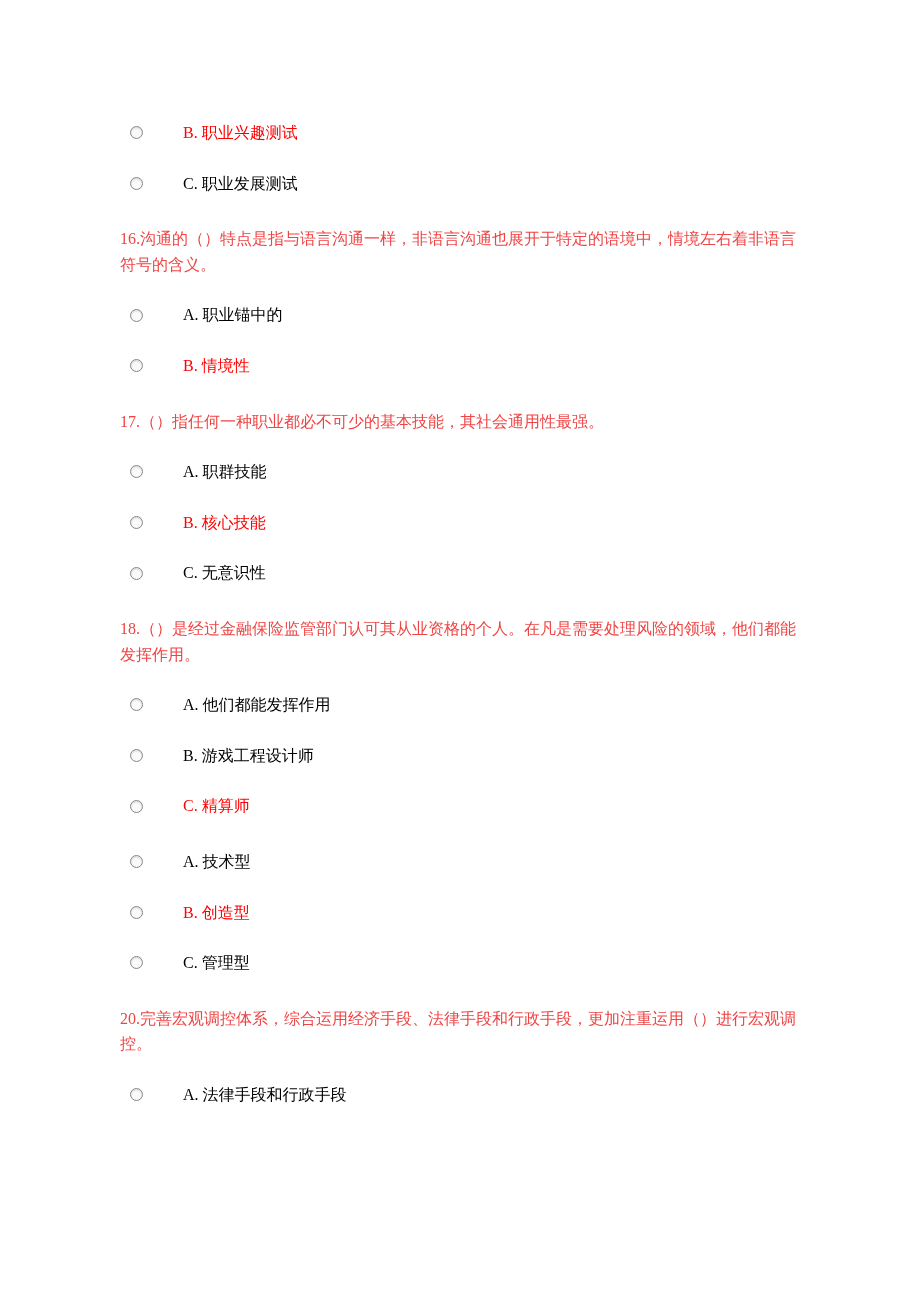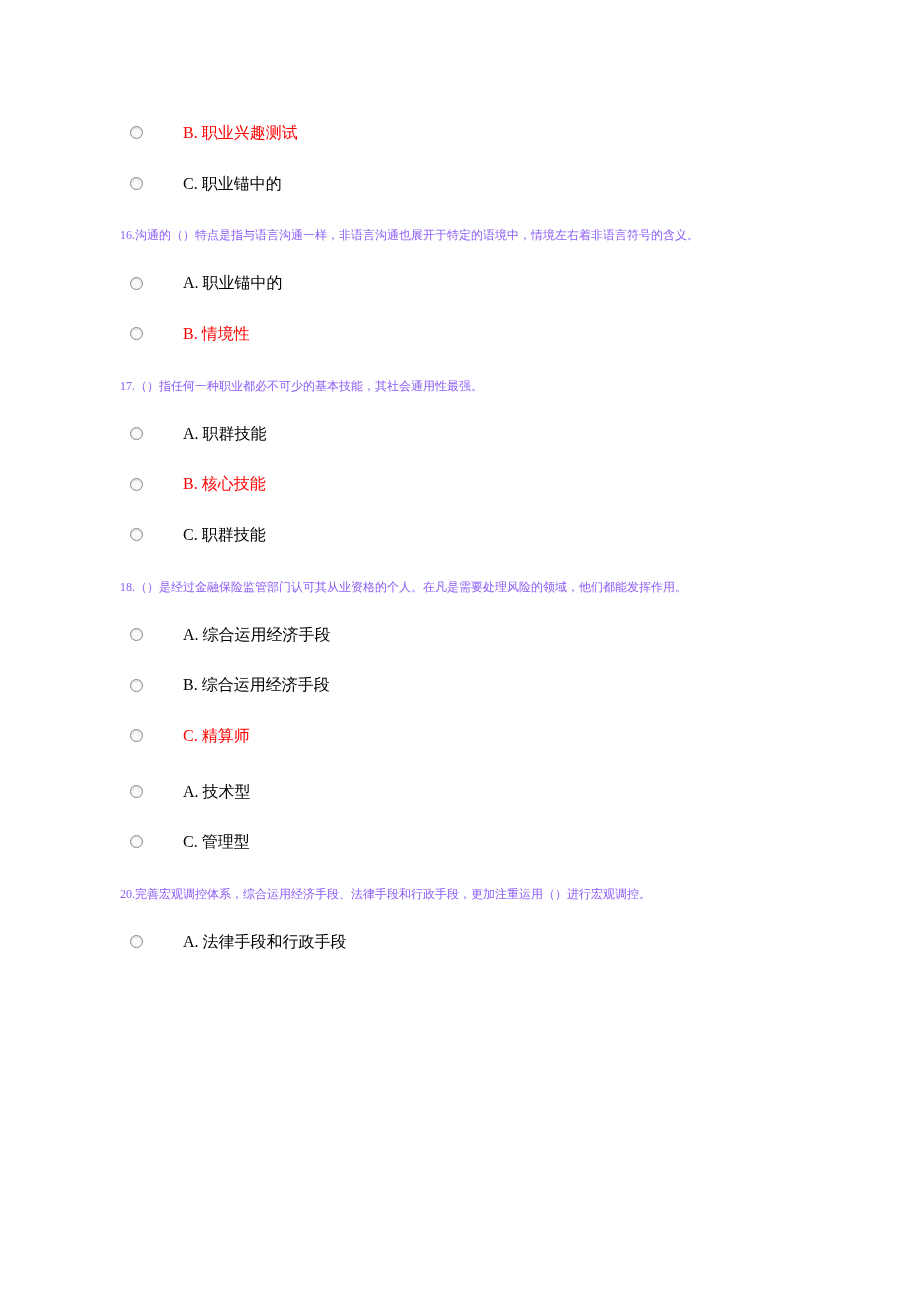--- a/index.html
+++ b/index.html
@@ -13,22 +13,22 @@
       padding: 120px 120px 40px 120px;
       font-size: 12px;
       color: #000000;
       line-height: 1.6;
     }
     .question-block {
       margin-bottom: 30px;
     }
     .question-text {
       margin-bottom: 25px;
-      font-size: 12px;
-      color: #8b5cf6;
+      font-size: 16px;
+      color: #ef4444;
     }
     .option-row {
       display: flex;
       align-items: center;
       margin-bottom: 25px;
       padding-left: 10px;
     }
     .radio-icon {
       width: 13px;
       height: 13px;
@@ -51,21 +51,21 @@
 <body>
 
 <div id="content">
     <div class="question-block">
       <div class="option-row">
         <span class="radio-icon"></span>
         <span class="option-label correct">B. 职业兴趣测试</span>
       </div>
       <div class="option-row">
         <span class="radio-icon"></span>
-        <span class="option-label">C. 职业锚中的</span>
+        <span class="option-label">C. 职业发展测试</span>
       </div>
     </div>
     <div class="question-block">
       <div class="question-text">16.沟通的（）特点是指与语言沟通一样，非语言沟通也展开于特定的语境中，情境左右着非语言符号的含义。</div>
       <div class="option-row">
         <span class="radio-icon"></span>
         <span class="option-label">A. 职业锚中的</span>
       </div>
       <div class="option-row">
         <span class="radio-icon"></span>
@@ -77,42 +77,46 @@
       <div class="option-row">
         <span class="radio-icon"></span>
         <span class="option-label">A. 职群技能</span>
       </div>
       <div class="option-row">
         <span class="radio-icon"></span>
         <span class="option-label correct">B. 核心技能</span>
       </div>
       <div class="option-row">
         <span class="radio-icon"></span>
-        <span class="option-label">C. 职群技能</span>
+        <span class="option-label">C. 无意识性</span>
       </div>
     </div>
     <div class="question-block">
       <div class="question-text">18.（）是经过金融保险监管部门认可其从业资格的个人。在凡是需要处理风险的领域，他们都能发挥作用。</div>
       <div class="option-row">
         <span class="radio-icon"></span>
-        <span class="option-label">A. 综合运用经济手段</span>
+        <span class="option-label">A. 他们都能发挥作用</span>
       </div>
       <div class="option-row">
         <span class="radio-icon"></span>
-        <span class="option-label">B. 综合运用经济手段</span>
+        <span class="option-label">B. 游戏工程设计师</span>
       </div>
       <div class="option-row">
         <span class="radio-icon"></span>
         <span class="option-label correct">C. 精算师</span>
       </div>
     </div>
     <div class="question-block">
       <div class="option-row">
         <span class="radio-icon"></span>
         <span class="option-label">A. 技术型</span>
+      </div>
+      <div class="option-row">
+        <span class="radio-icon"></span>
+        <span class="option-label correct">B. 创造型</span>
       </div>
       <div class="option-row">
         <span class="radio-icon"></span>
         <span class="option-label">C. 管理型</span>
       </div>
     </div>
     <div class="question-block">
       <div class="question-text">20.完善宏观调控体系，综合运用经济手段、法律手段和行政手段，更加注重运用（）进行宏观调控。</div>
       <div class="option-row">
         <span class="radio-icon"></span>

